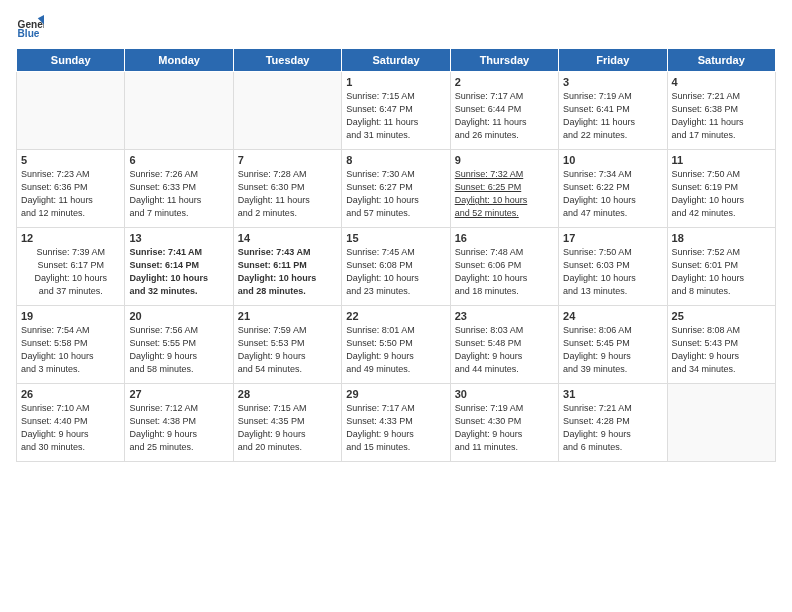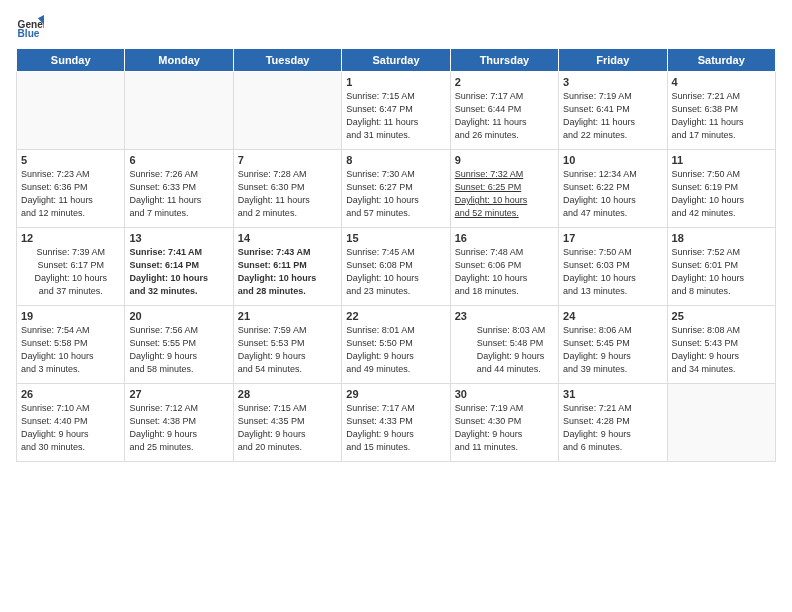--- a/index.html
+++ b/index.html
@@ -171,21 +171,21 @@
           </td>
           <td>
             <span class="day-number">9</span>
             <div class="day-info" style="white-space: pre-line; text-decoration: underline;">Sunrise: 7:32 AM
 Sunset: 6:25 PM
 Daylight: 10 hours
 and 52 minutes.</div>
           </td>
           <td>
             <span class="day-number">10</span>
-            <div class="day-info" style="white-space: pre-line;">Sunrise: 12:34 AM
+            <div class="day-info" style="white-space: pre-line;">Sunrise: 7:34 AM
 Sunset: 6:22 PM
 Daylight: 10 hours
 and 47 minutes.</div>
           </td>
           <td>
             <span class="day-number">11</span>
             <div class="day-info" style="white-space: pre-line;">Sunrise: 7:50 AM
 Sunset: 6:19 PM
 Daylight: 10 hours
 and 42 minutes.</div>
@@ -266,21 +266,21 @@
           </td>
           <td>
             <span class="day-number">22</span>
             <div class="day-info" style="white-space: pre-line;">Sunrise: 8:01 AM
 Sunset: 5:50 PM
 Daylight: 9 hours
 and 49 minutes.</div>
           </td>
           <td>
             <span class="day-number">23</span>
-            <div class="day-info" style="white-space: pre-line; margin-left: 22px;">Sunrise: 8:03 AM
+            <div class="day-info" style="white-space: pre-line;">Sunrise: 8:03 AM
 Sunset: 5:48 PM
 Daylight: 9 hours
 and 44 minutes.</div>
           </td>
           <td>
             <span class="day-number">24</span>
             <div class="day-info" style="white-space: pre-line;">Sunrise: 8:06 AM
 Sunset: 5:45 PM
 Daylight: 9 hours
 and 39 minutes.</div>

